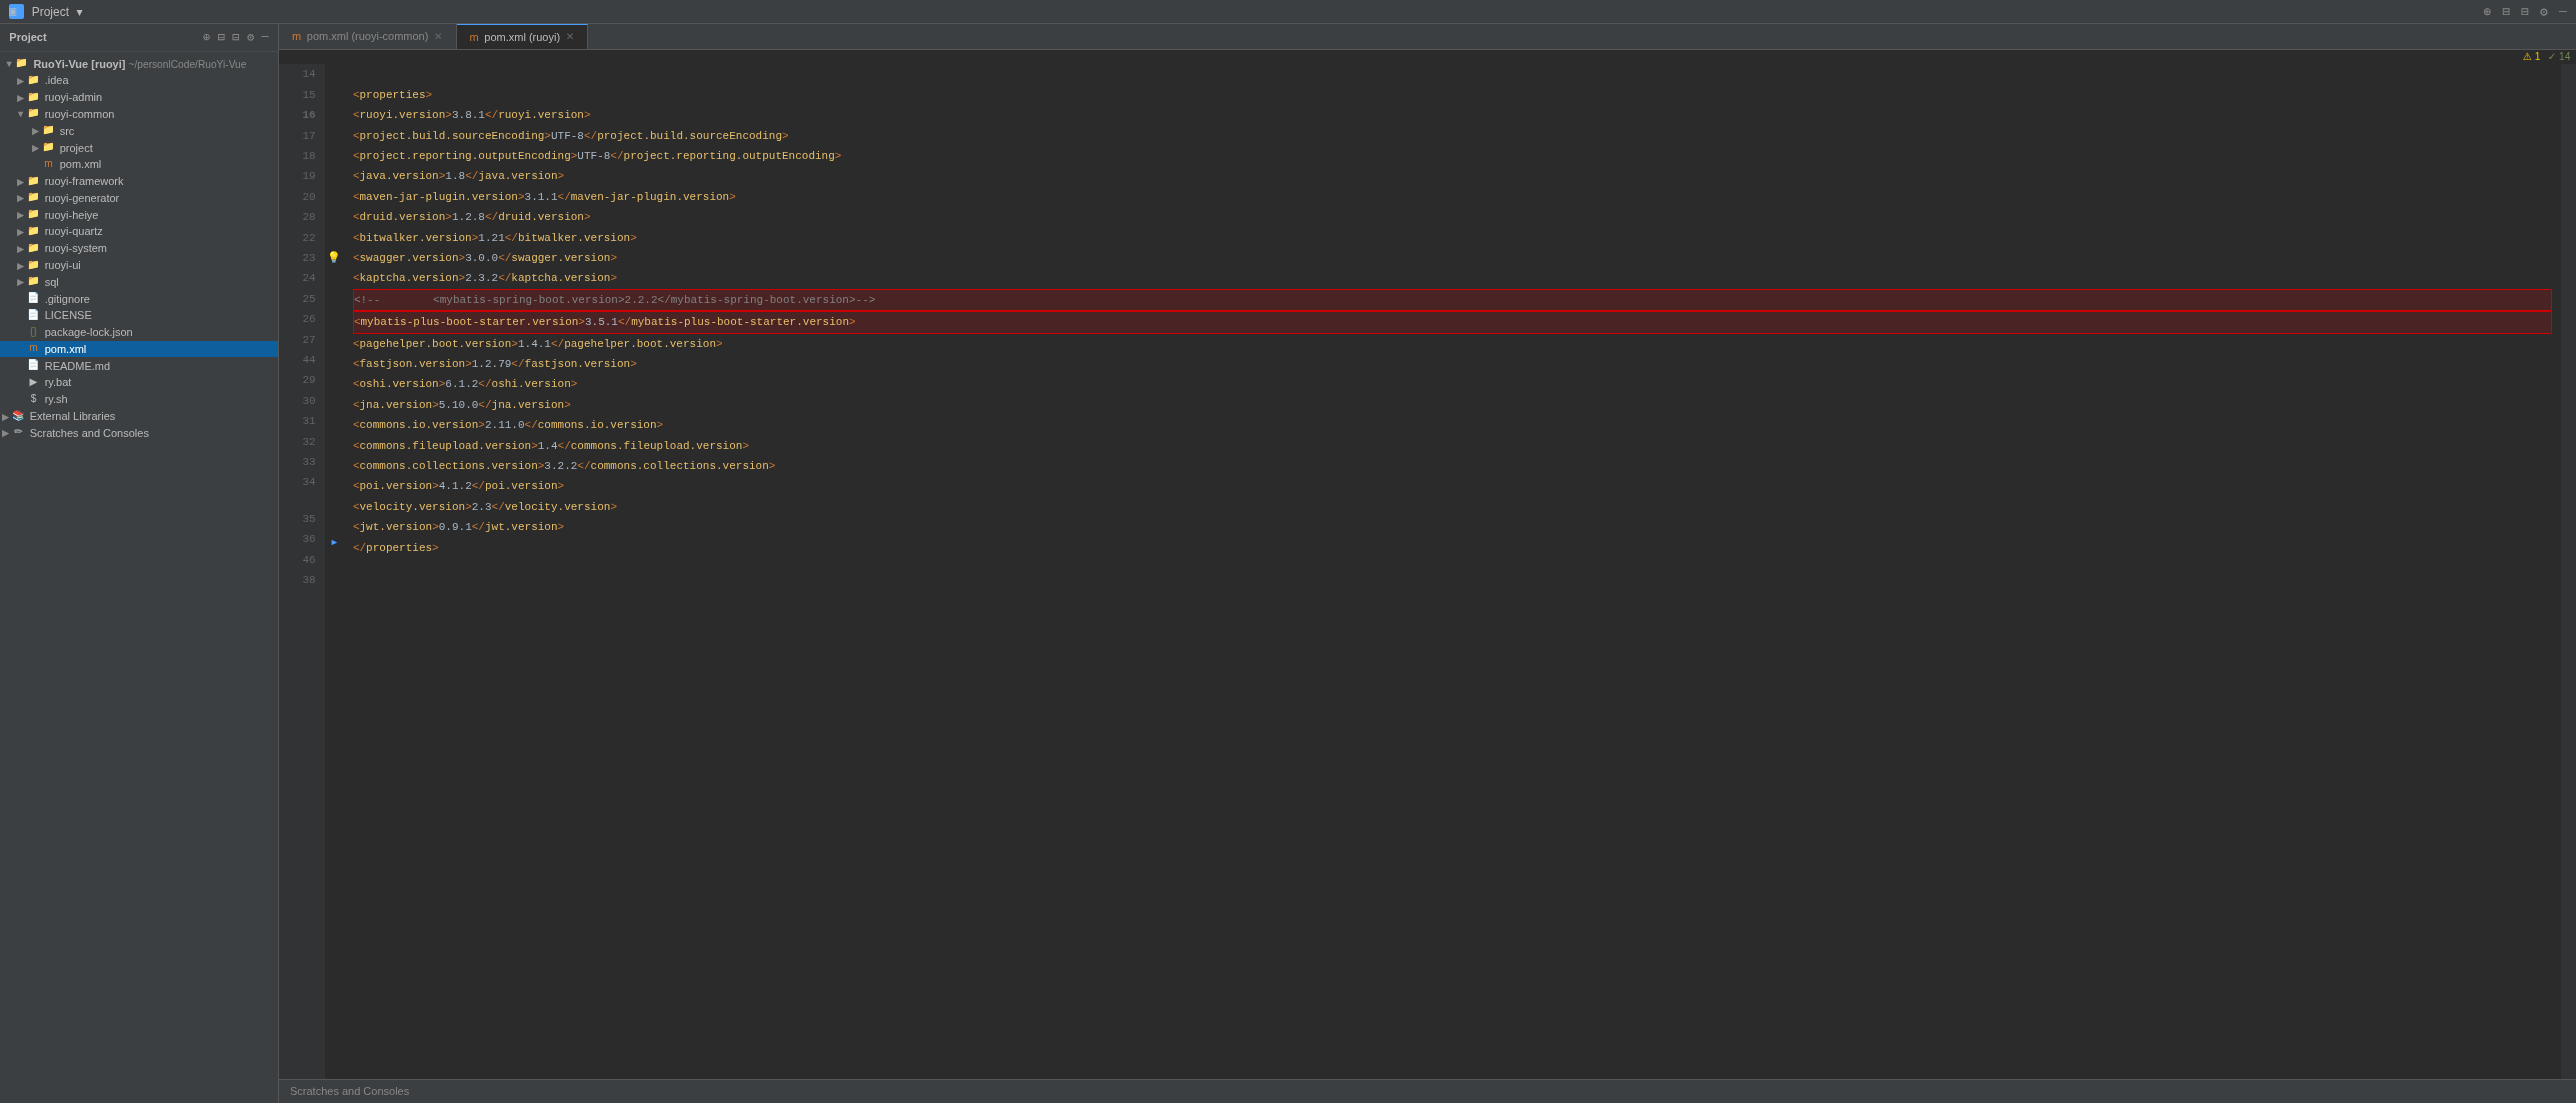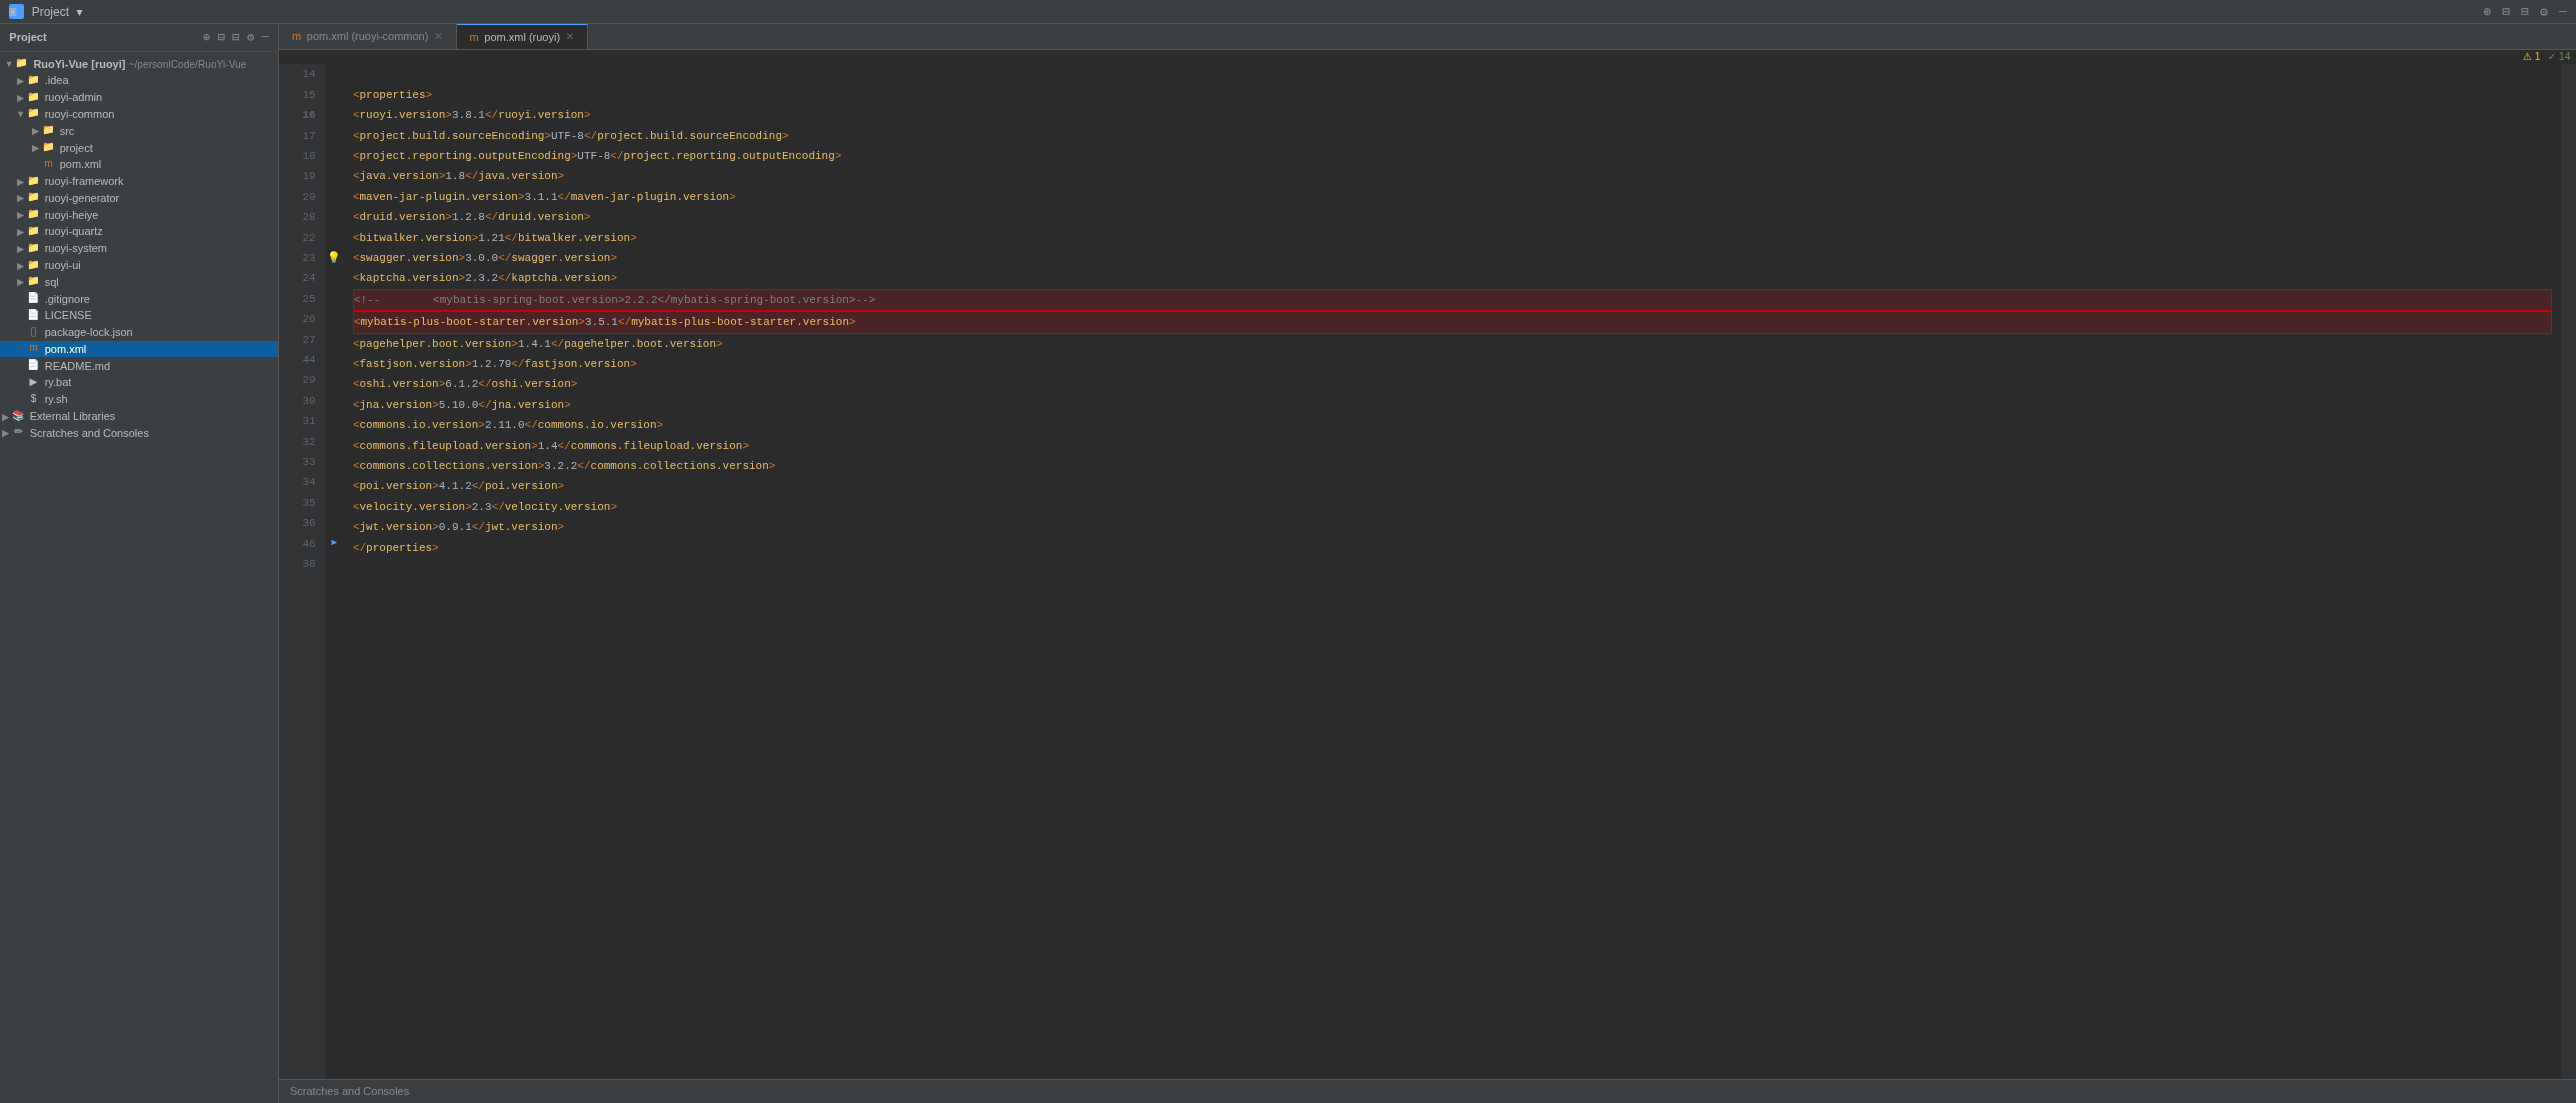--- a/index.html
+++ b/index.html
@@ -483,21 +483,21 @@
           <div style="line-height: 20.4px; min-height: 20.4px;">25</div>
           <div style="line-height: 20.4px; min-height: 20.4px;">26</div>
           <div style="line-height: 20.4px; min-height: 20.4px;">27</div>
           <div style="line-height: 20.4px; min-height: 20.4px;">44</div>
           <div style="line-height: 20.4px; min-height: 20.4px;">29</div>
           <div style="line-height: 20.4px; min-height: 20.4px;">30</div>
           <div style="line-height: 20.4px; min-height: 20.4px;">31</div>
           <div style="line-height: 20.4px; min-height: 20.4px;">32</div>
           <div style="line-height: 20.4px; min-height: 20.4px;">33</div>
           <div style="line-height: 20.4px; min-height: 20.4px;">34</div>
-          <div style="line-height: 20.4px; min-height: 20.4px;">35</div>
+          <div style="line-height: 20.4px; min-height: 20.4px; margin-top: 16px;">35</div>
           <div style="line-height: 20.4px; min-height: 20.4px;">36</div>
           <div style="line-height: 20.4px; min-height: 20.4px;">46</div>
           <div style="line-height: 20.4px; min-height: 20.4px;">38</div>
         </div>
       <div style="width:18.6px; flex-shrink:0;" id="gutter-container">
           <div style="line-height: 20.4px; min-height: 20.4px; display: flex; align-items: center; justify-content: center;"></div>
           <div style="line-height: 20.4px; min-height: 20.4px; display: flex; align-items: center; justify-content: center;"></div>
           <div style="line-height: 20.4px; min-height: 20.4px; display: flex; align-items: center; justify-content: center;"></div>
           <div style="line-height: 20.4px; min-height: 20.4px; display: flex; align-items: center; justify-content: center;"></div>
           <div style="line-height: 20.4px; min-height: 20.4px; display: flex; align-items: center; justify-content: center;"></div>

